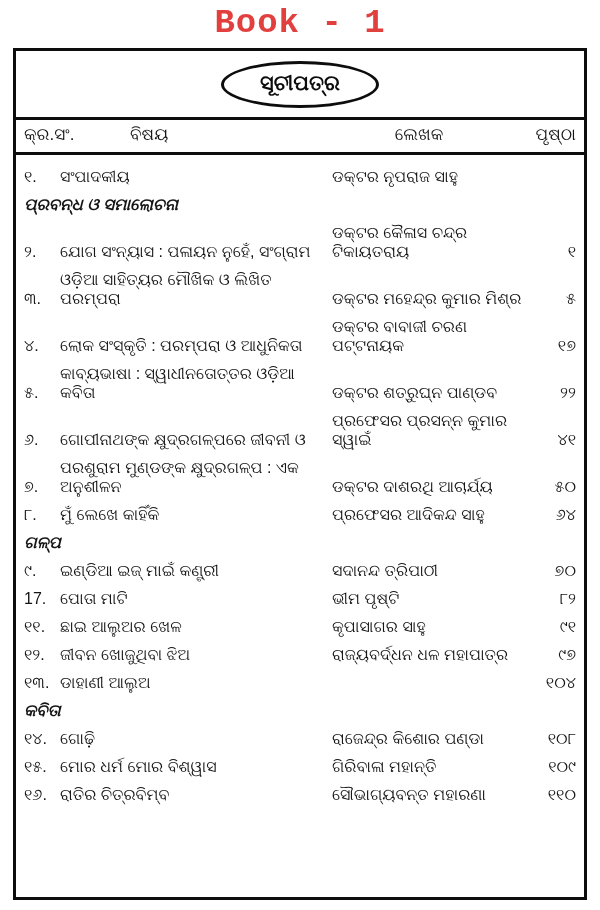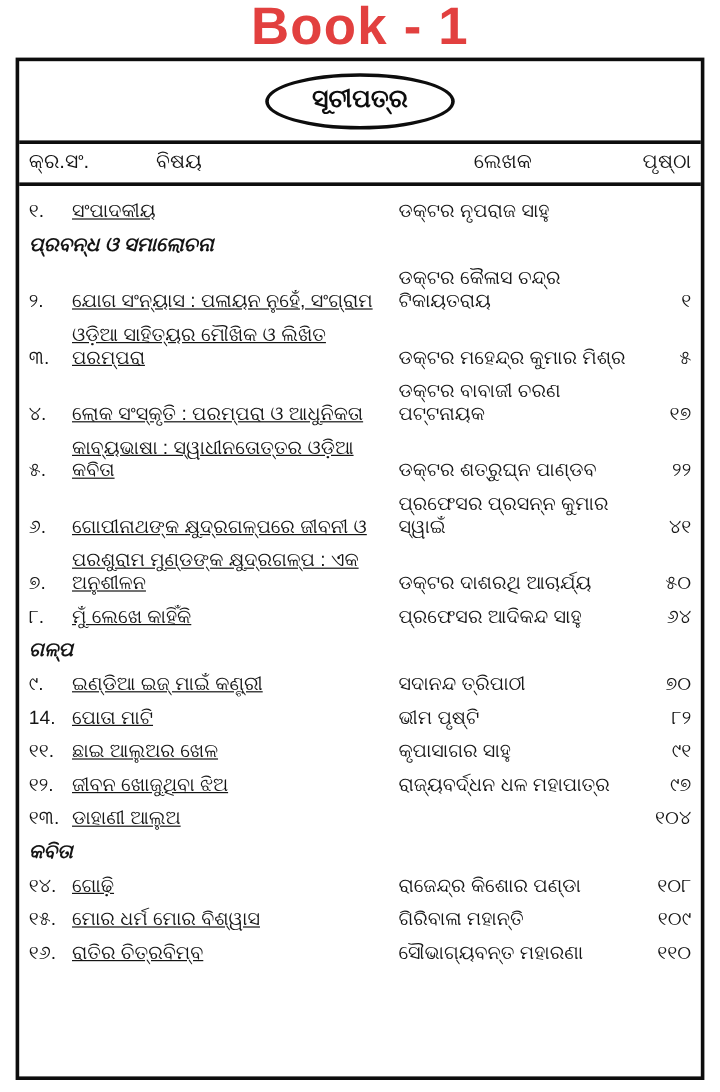--- a/index.html
+++ b/index.html
@@ -3,22 +3,22 @@
 <meta charset="utf-8">
 <style>
   html,body{margin:0;padding:0;}
   body{
     width:600px;height:910px;position:relative;background:#ffffff;
     font-family:"Liberation Sans","DejaVu Sans",sans-serif;color:#151515;
     overflow:hidden;
   }
   .book-title{
     position:absolute;top:0;left:0;width:100%;height:46px;
-    text-align:center;font-size:44px;font-weight:bold;color:#e2403f;
-    line-height:46px;letter-spacing:1px;
+    text-align:center;font-size:34px;font-weight:bold;color:#e2403f;
+    line-height:46px;letter-spacing:1px;font-family:Liberation Mono, monospace;
   }
   .toc-box{
     position:absolute;left:13px;right:13px;top:48px;bottom:10px;
     border:3px solid #0d0d0d;background:#ffffff;
     display:flex;flex-direction:column;
   }
   .title-band{
     height:66px;flex:0 0 auto;border-bottom:3px solid #0d0d0d;
     display:flex;align-items:center;justify-content:center;
   }
@@ -39,21 +39,21 @@
   .toc-body{
     flex:1 1 auto;padding:12px 8px 6px 8px;overflow:hidden;
   }
   .entry-row{
     display:flex;align-items:flex-end;
     margin-bottom:9px;font-size:16px;line-height:19px;
   }
   .entry-no{width:36px;flex:0 0 auto;}
   .entry-title{flex:1 1 auto;padding-right:4px;}
   .entry-title .line{margin-top:9px;}
-  .entry-title .line:first-child{margin-top:0;text-decoration:underline;}
+  .entry-title .line:first-child{margin-top:0;}
   .entry-author{width:204px;flex:0 0 auto;}
   .entry-author .line{margin-top:9px;}
   .entry-author .line:first-child{margin-top:0;}
   .entry-page{width:40px;flex:0 0 auto;text-align:right;}
   .section-row{
     font-weight:bold;font-size:16.5px;line-height:19px;
     margin:1px 0 9px 0;
     font-style:italic;
   }
 </style>
@@ -163,21 +163,21 @@
         <span class="entry-no">୯.</span>
         <span class="entry-title">
           <div class="line">ଇଣ୍ଡିଆ ଇଜ୍ ମାଇଁ କଣ୍ଟ୍ରୀ</div>
         </span>
         <span class="entry-author">
           <div class="line">ସଦାନନ୍ଦ ତ୍ରିପାଠୀ</div>
         </span>
         <span class="entry-page">୭୦</span>
       </div>
       <div class="entry-row">
-        <span class="entry-no">14.</span>
+        <span class="entry-no">17.</span>
         <span class="entry-title">
           <div class="line">ପୋତା ମାଟି</div>
         </span>
         <span class="entry-author">
           <div class="line">ଭୀମ ପୃଷ୍ଟି</div>
         </span>
         <span class="entry-page">୮୨</span>
       </div>
       <div class="entry-row">
         <span class="entry-no">୧୧.</span>

